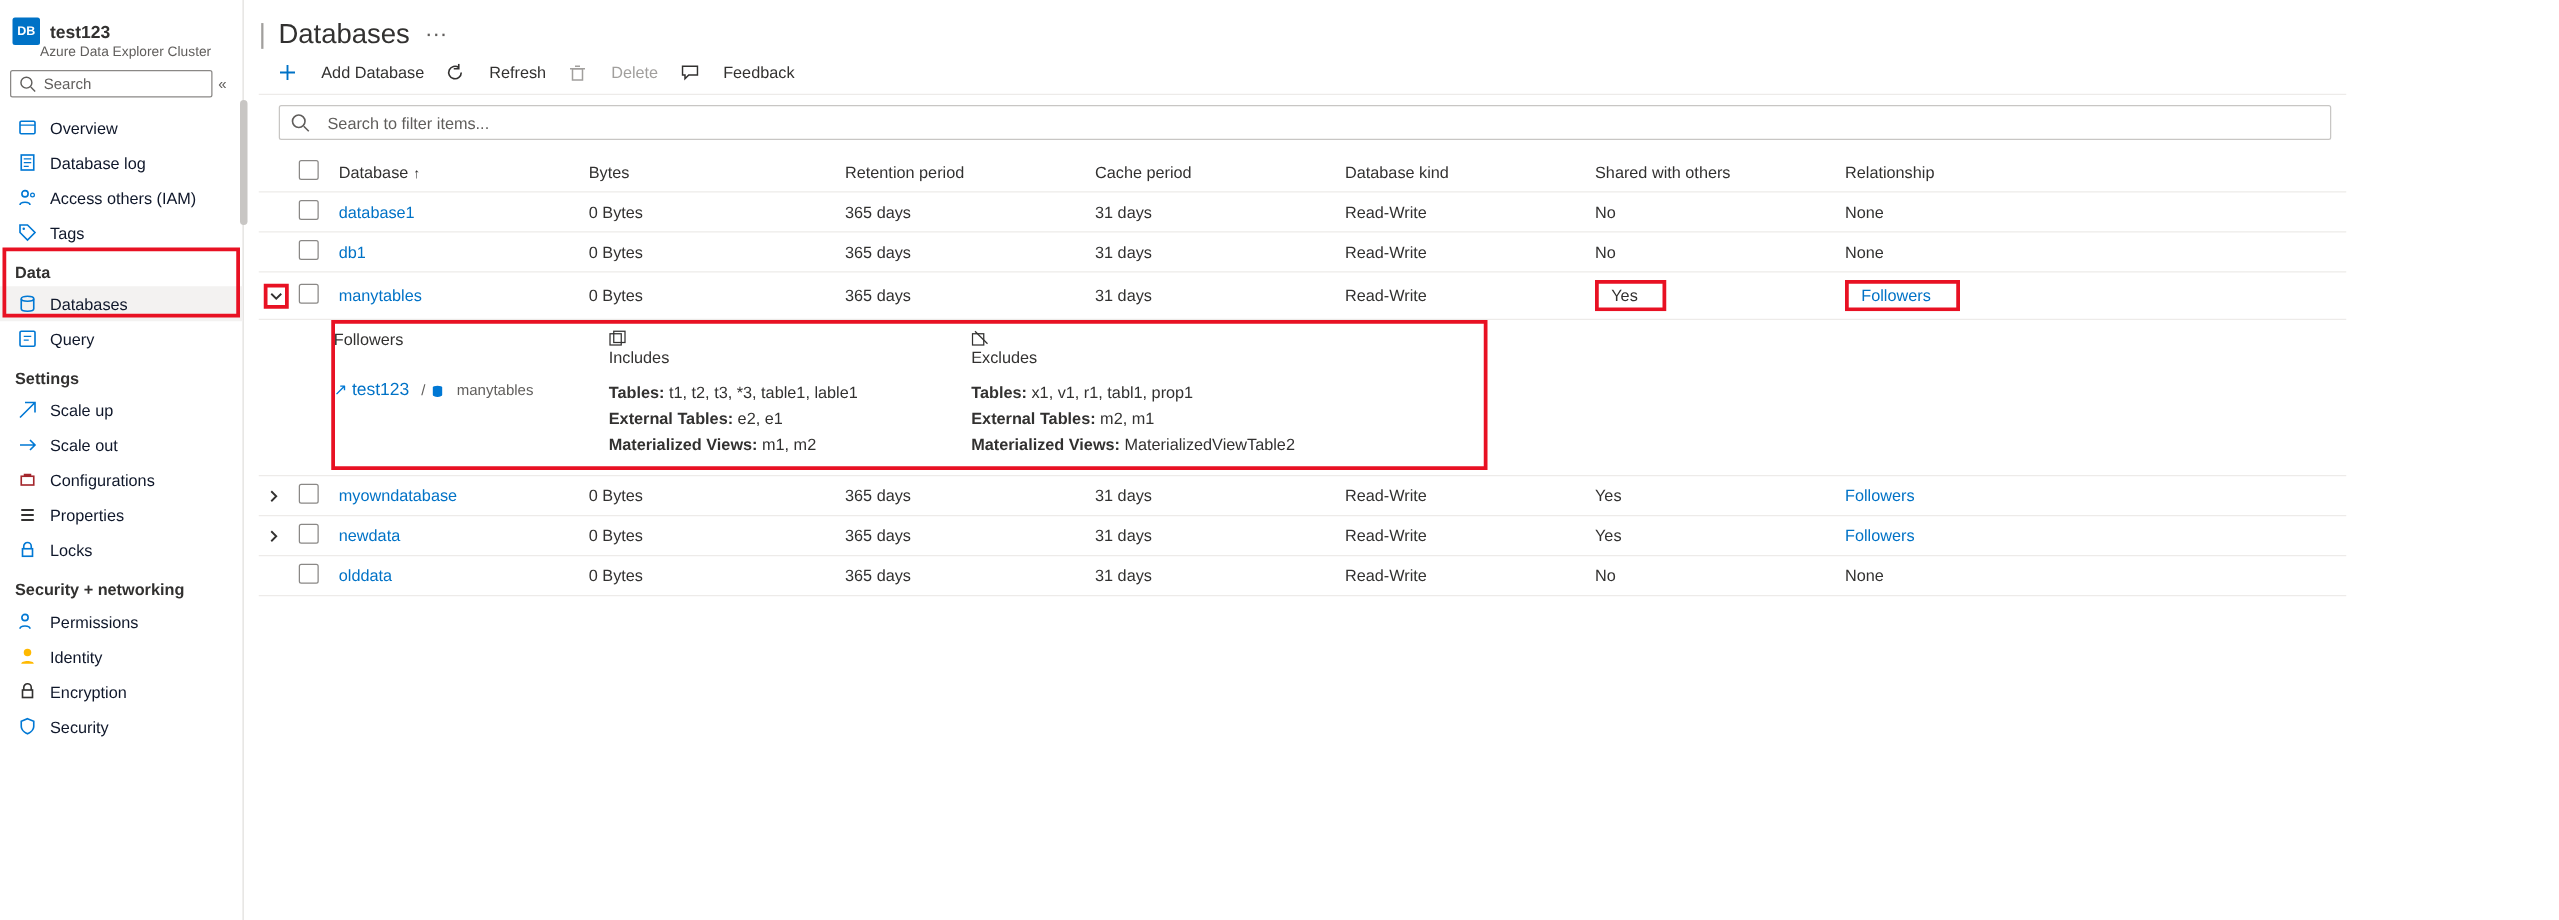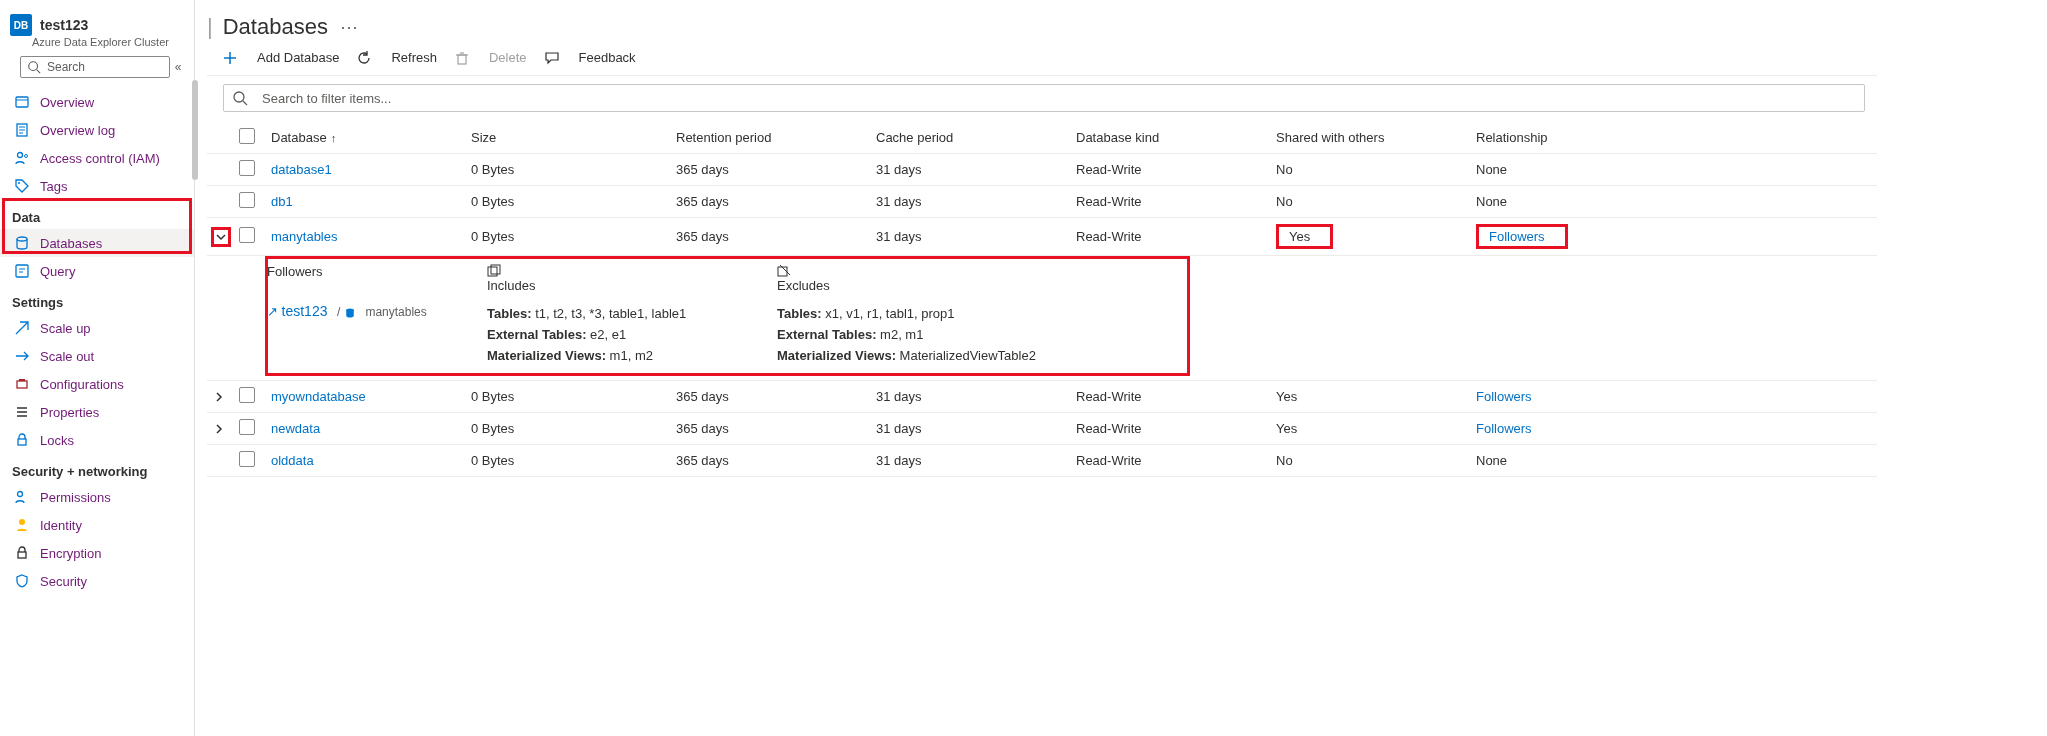--- a/index.html
+++ b/index.html
@@ -44,41 +44,41 @@
   }
   .cluster-title { font-weight: 600; font-size: 14px; }
   .cluster-sub {
     padding-left: 32px;
     font-size: 11px;
     color: #605e5c;
     margin-top: -2px; margin-bottom: 8px;
   }
   .search-wrap {
     display: flex; align-items: center;
-    padding: 0 8px 10px 20px;
+    padding: 0 8px 10px 8px;
     gap: 0;
   }
   .search-box {
     flex: 1;
     display: flex; align-items: center;
     border: 1px solid #8a8886;
     border-radius: 2px;
     padding: 3px 6px;
     font-size: 12px;
     color: #605e5c;
     background: #fff;
   }
   .sb-icon { width: 14px; height: 14px; margin-right: 6px; }
   .collapse-btn { width: 16px; text-align: center; color: #605e5c; font-size: 12px; cursor: pointer;}
   .nav-section { font-weight: 600; padding: 10px 12px 4px 12px; font-size: 13px; color: #323130;}
   .nav-item {
     display: flex; align-items: center;
     gap: 10px;
     padding: 6px 10px 6px 14px;
-    color: #701a75;
+    color: #0f172a;
     cursor: pointer;
   }
   .nav-item.selected { background: #f3f2f1; }
   .nav-item .icon { width: 16px; height: 16px; display: inline-flex; align-items:center; justify-content:center;}
   .red-box-sel {
     position: absolute;
     left: 2px; right: 2px;
     border: 3px solid #e81123;
     pointer-events: none;
     height: 48px;
@@ -211,31 +211,31 @@
         </div>
         <div class="nav-item">
           <span class="icon">
             <svg width="16" height="16" viewBox="0 0 16 16">
               <rect x="3" y="2" width="10" height="12" fill="none" stroke="#0078d4" stroke-width="1.3"></rect>
               <line x1="5" y1="5" x2="11" y2="5" stroke="#0078d4"></line>
               <line x1="5" y1="8" x2="11" y2="8" stroke="#0078d4"></line>
               <line x1="5" y1="11" x2="9" y2="11" stroke="#0078d4"></line>
             </svg>
           </span>
-          <span>Overview log</span>
+          <span>Database log</span>
         </div>
         <div class="nav-item">
           <span class="icon">
             <svg width="16" height="16" viewBox="0 0 16 16">
               <circle cx="6" cy="5" r="2.5" fill="none" stroke="#0078d4" stroke-width="1.3"></circle>
               <path d="M2 14c0-3 8-3 8 0" fill="none" stroke="#0078d4" stroke-width="1.3"></path>
               <circle cx="12" cy="6" r="1.5" fill="none" stroke="#0078d4"></circle>
             </svg>
           </span>
-          <span>Access control (IAM)</span>
+          <span>Access others (IAM)</span>
         </div>
         <div class="nav-item">
           <span class="icon">
             <svg width="16" height="16" viewBox="0 0 16 16">
               <path d="M2 2h6l6 6-6 6-6-6z" fill="none" stroke="#0078d4" stroke-width="1.3"></path>
               <circle cx="5" cy="5" r="1" fill="#0078d4"></circle>
             </svg>
           </span>
           <span>Tags</span>
         </div>
@@ -394,21 +394,21 @@
           </svg>
         <span>Search to filter items...</span>
       </div>
     </div>
 
     <div class="grid">
       <div class="ghead">
         <span></span>
         <span><span class="cbox"></span></span>
         <span class="cell"><span>Database</span><span class="sort">↑</span></span>
-        <span class="cell">Size</span>
+        <span class="cell">Bytes</span>
         <span class="cell">Retention period</span>
         <span class="cell">Cache period</span>
         <span class="cell">Database kind</span>
         <span class="cell">Shared with others</span>
         <span class="cell">Relationship</span>
       </div>
 
       <div id="grid-body">
           <div class="grow">
             <span></span>

